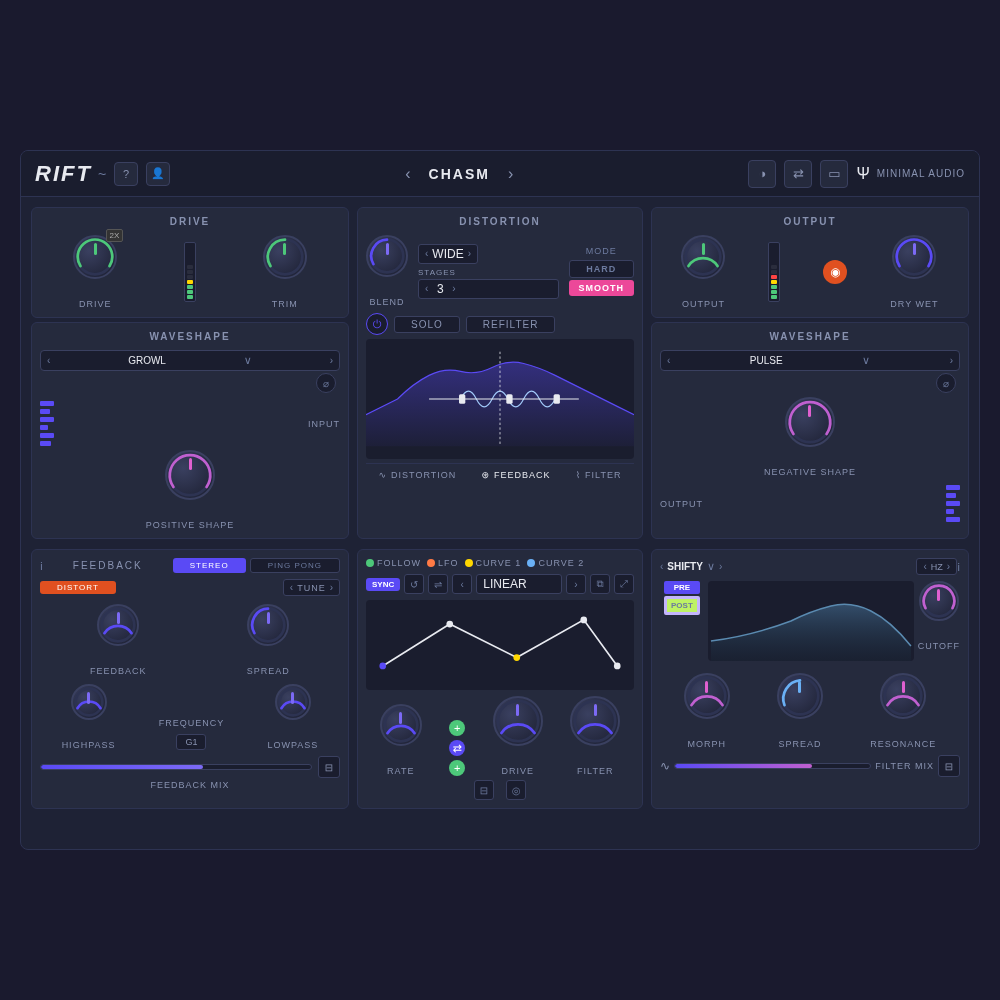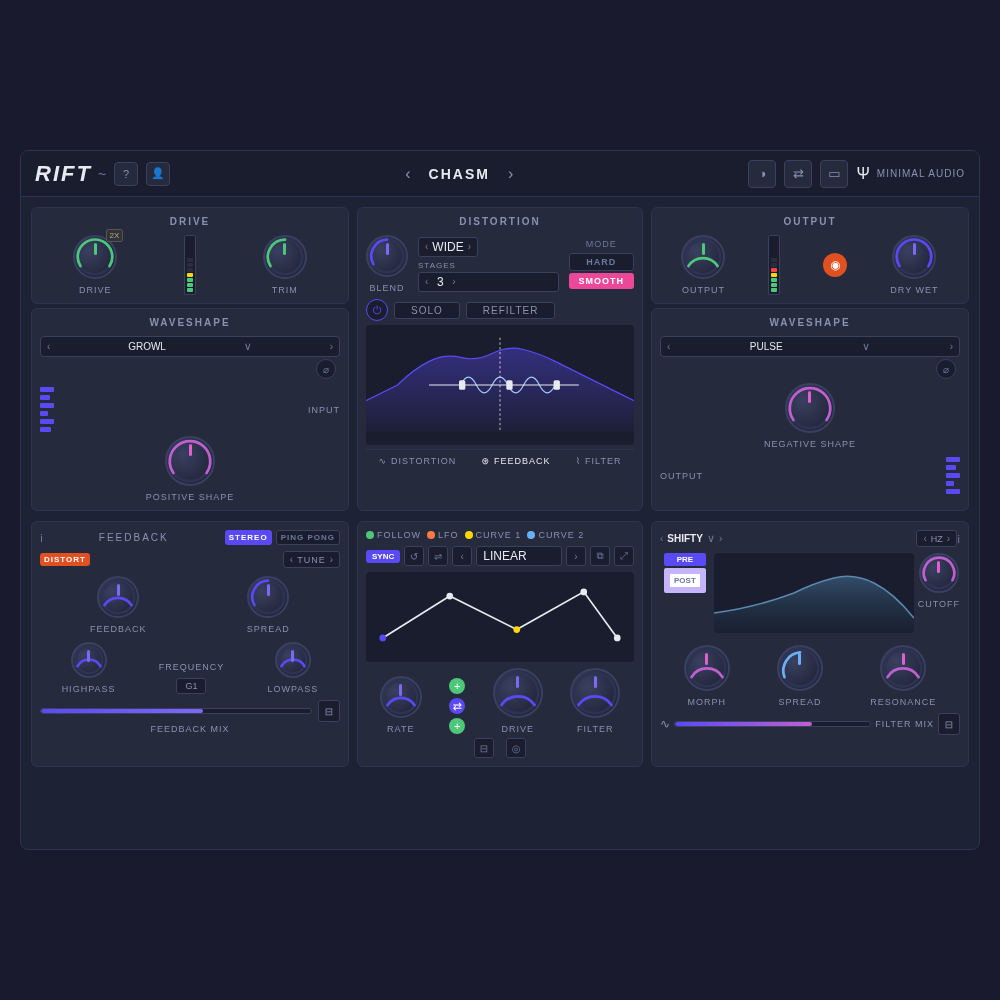--- a/index.html
+++ b/index.html
@@ -113,21 +113,21 @@
     }
     .knobs-row {
       display: flex;
       justify-content: space-around;
       align-items: center;
     }
     .knob-container {
       display: flex;
       flex-direction: column;
       align-items: center;
-      gap: 6px;
+      gap: 20px;
     }
     .knob-label {
       color: #8892b0;
       font-size: 9px;
       letter-spacing: 1px;
       text-align: center;
     }
     .knob {
       width: 44px; height: 44px;
       border-radius: 50%;
@@ -321,24 +321,24 @@
     .feedback-label {
       color: #8892b0;
       font-size: 10px;
       letter-spacing: 2px;
     }
     .stereo-ping {
       display: flex;
       gap: 4px;
     }
     .tag-btn {
-      padding: 2px 4px;
+      padding: 2px 17px;
       border-radius: 3px;
       font-size: 8px;
-      font-weight: 700;
+      font-weight: 400;
       letter-spacing: 1px;
       cursor: pointer;
       text-align: center;
     }
     .tag-active {
       background: #5a4af5;
       color: #fff;
       border: none;
     }
     .tag-inactive {
@@ -523,23 +523,23 @@
       font-weight: 700;
       border-radius: 2px;
       cursor: pointer;
     }
     .pre-btn-active {
       background: #5a4af5;
       color: #fff;
       border: none;
     }
     .pre-btn-inactive {
-      background: #ffffff;
+      background: #bef264;
       color: #6c7a9e;
-      border: 6px solid #c4b5fd;
+      border: 3px solid #c4b5fd;
     }
     .filter-display {
       background: #1a1d2e;
       border-radius: 4px;
       height: 80px;
       margin-bottom: 6px;
       position: relative;
       overflow: hidden;
     }
     .filter-knobs-row {

